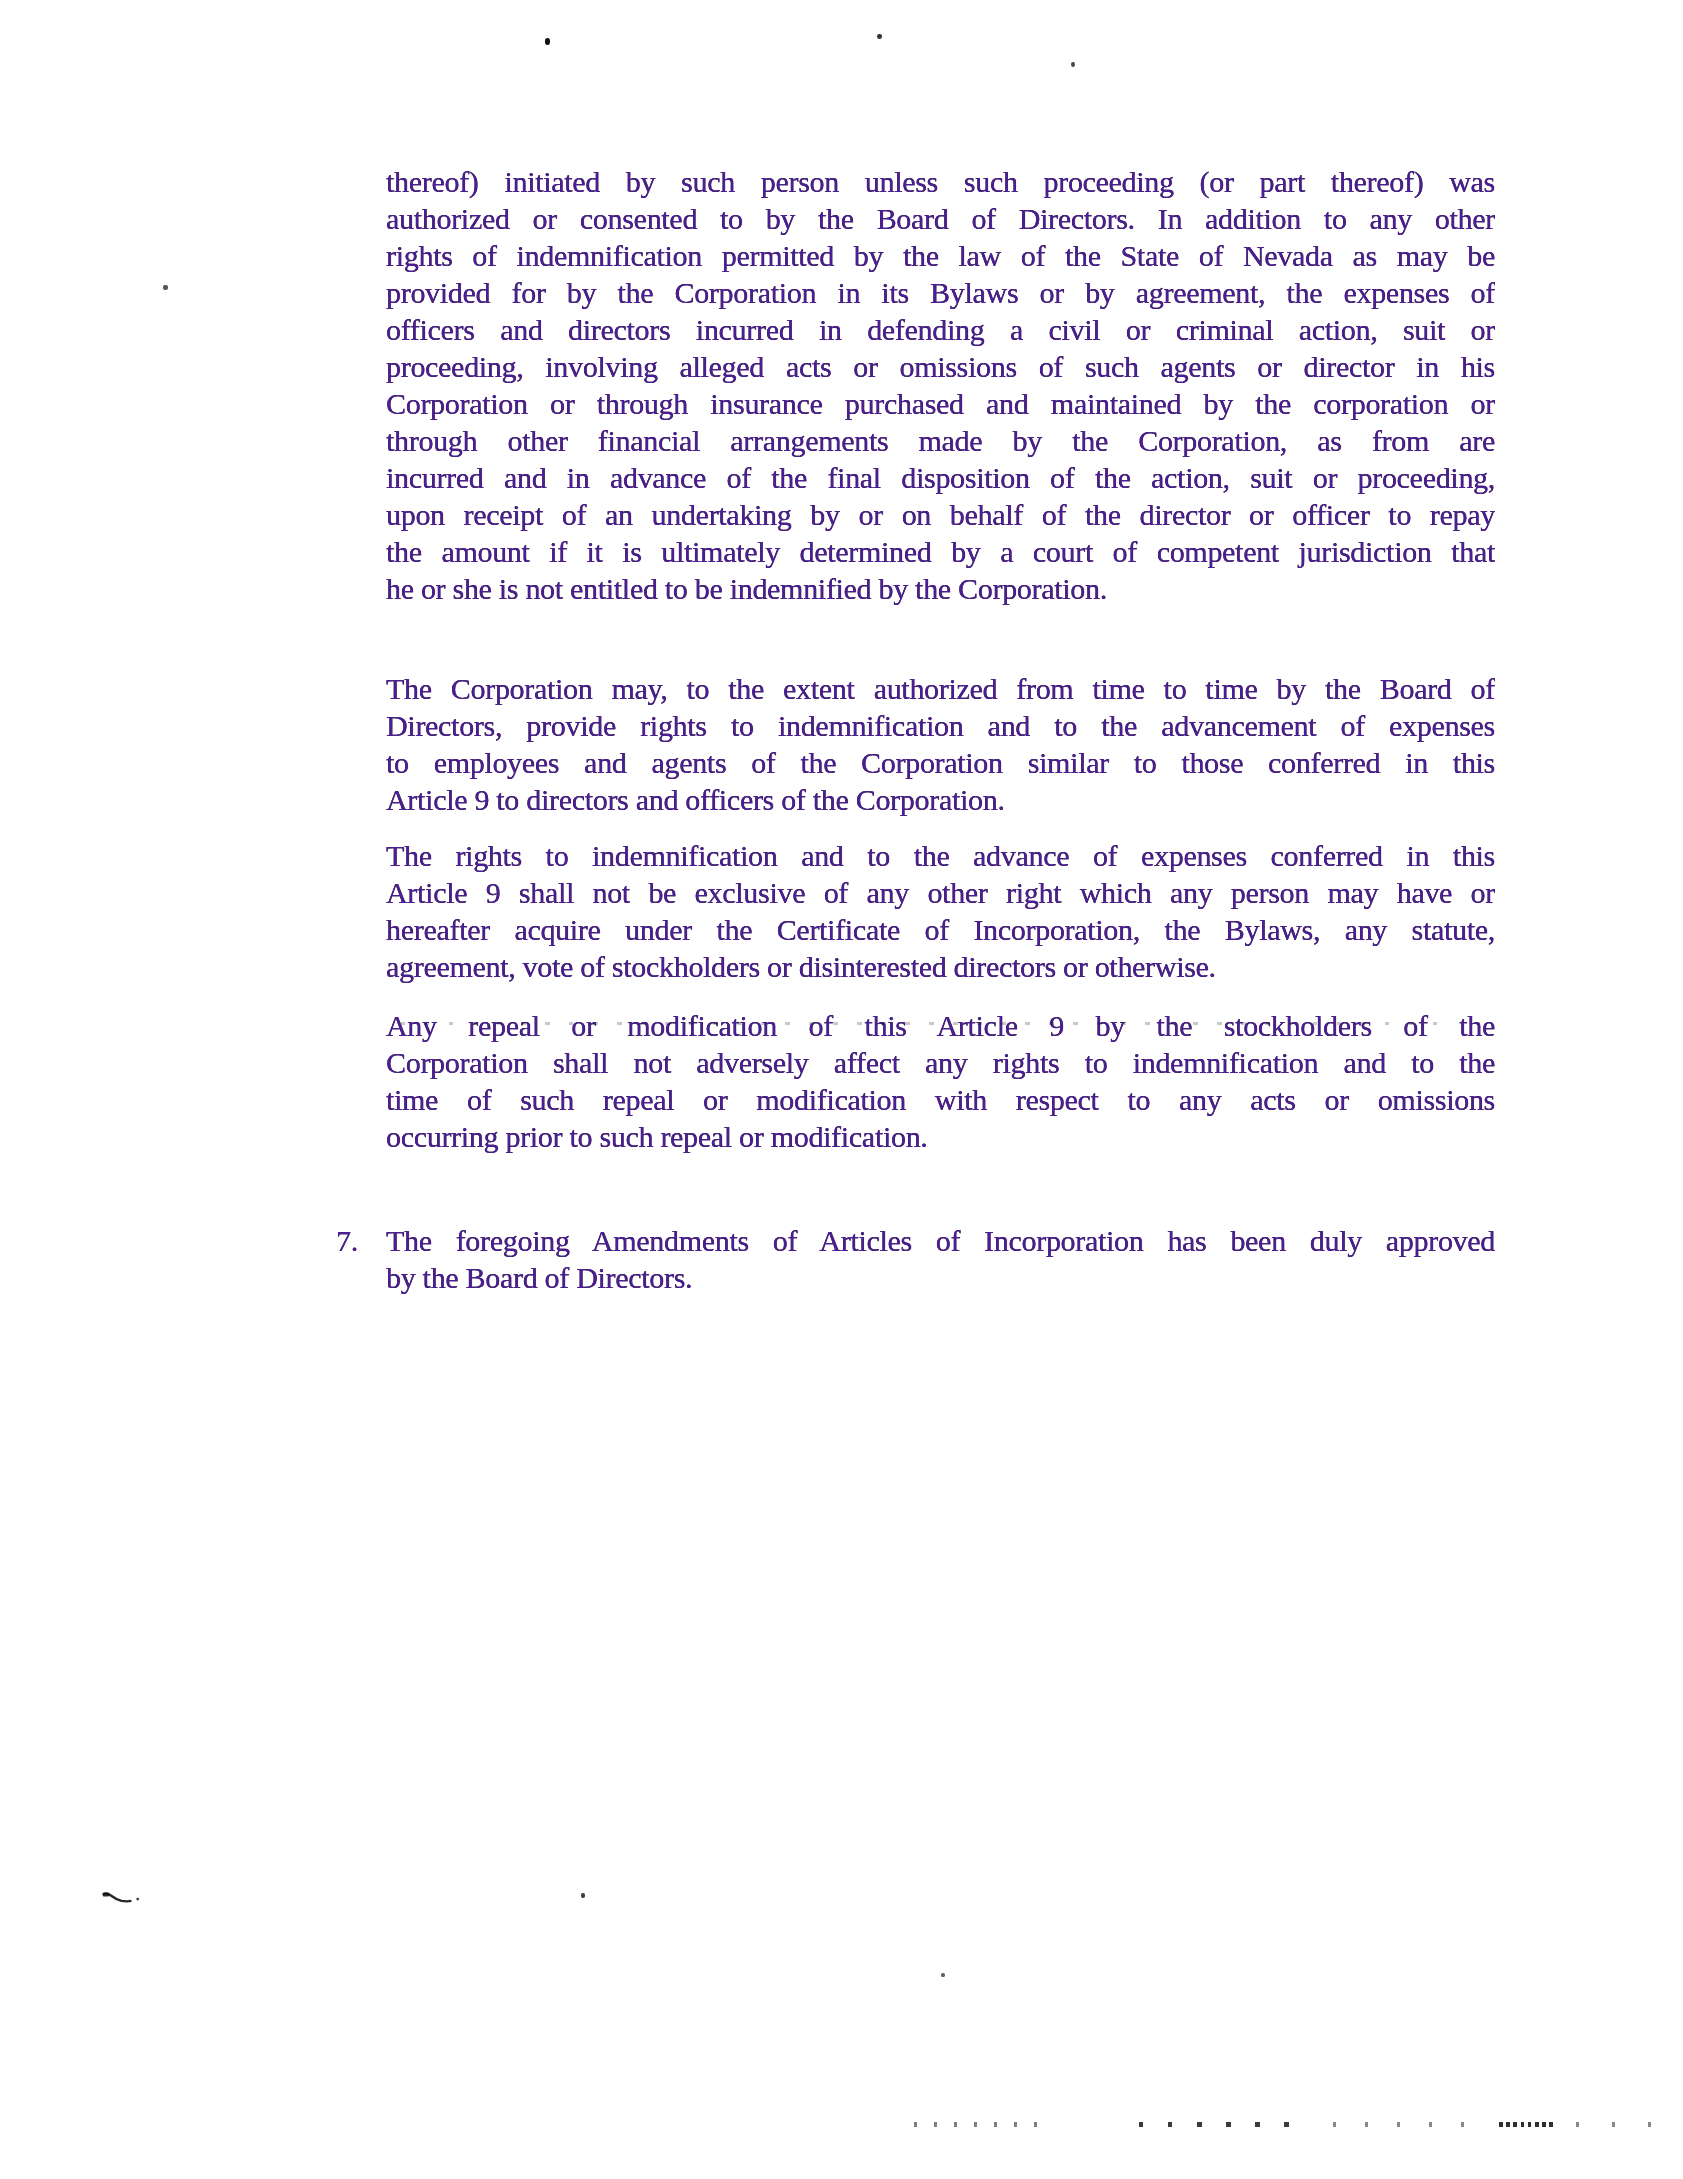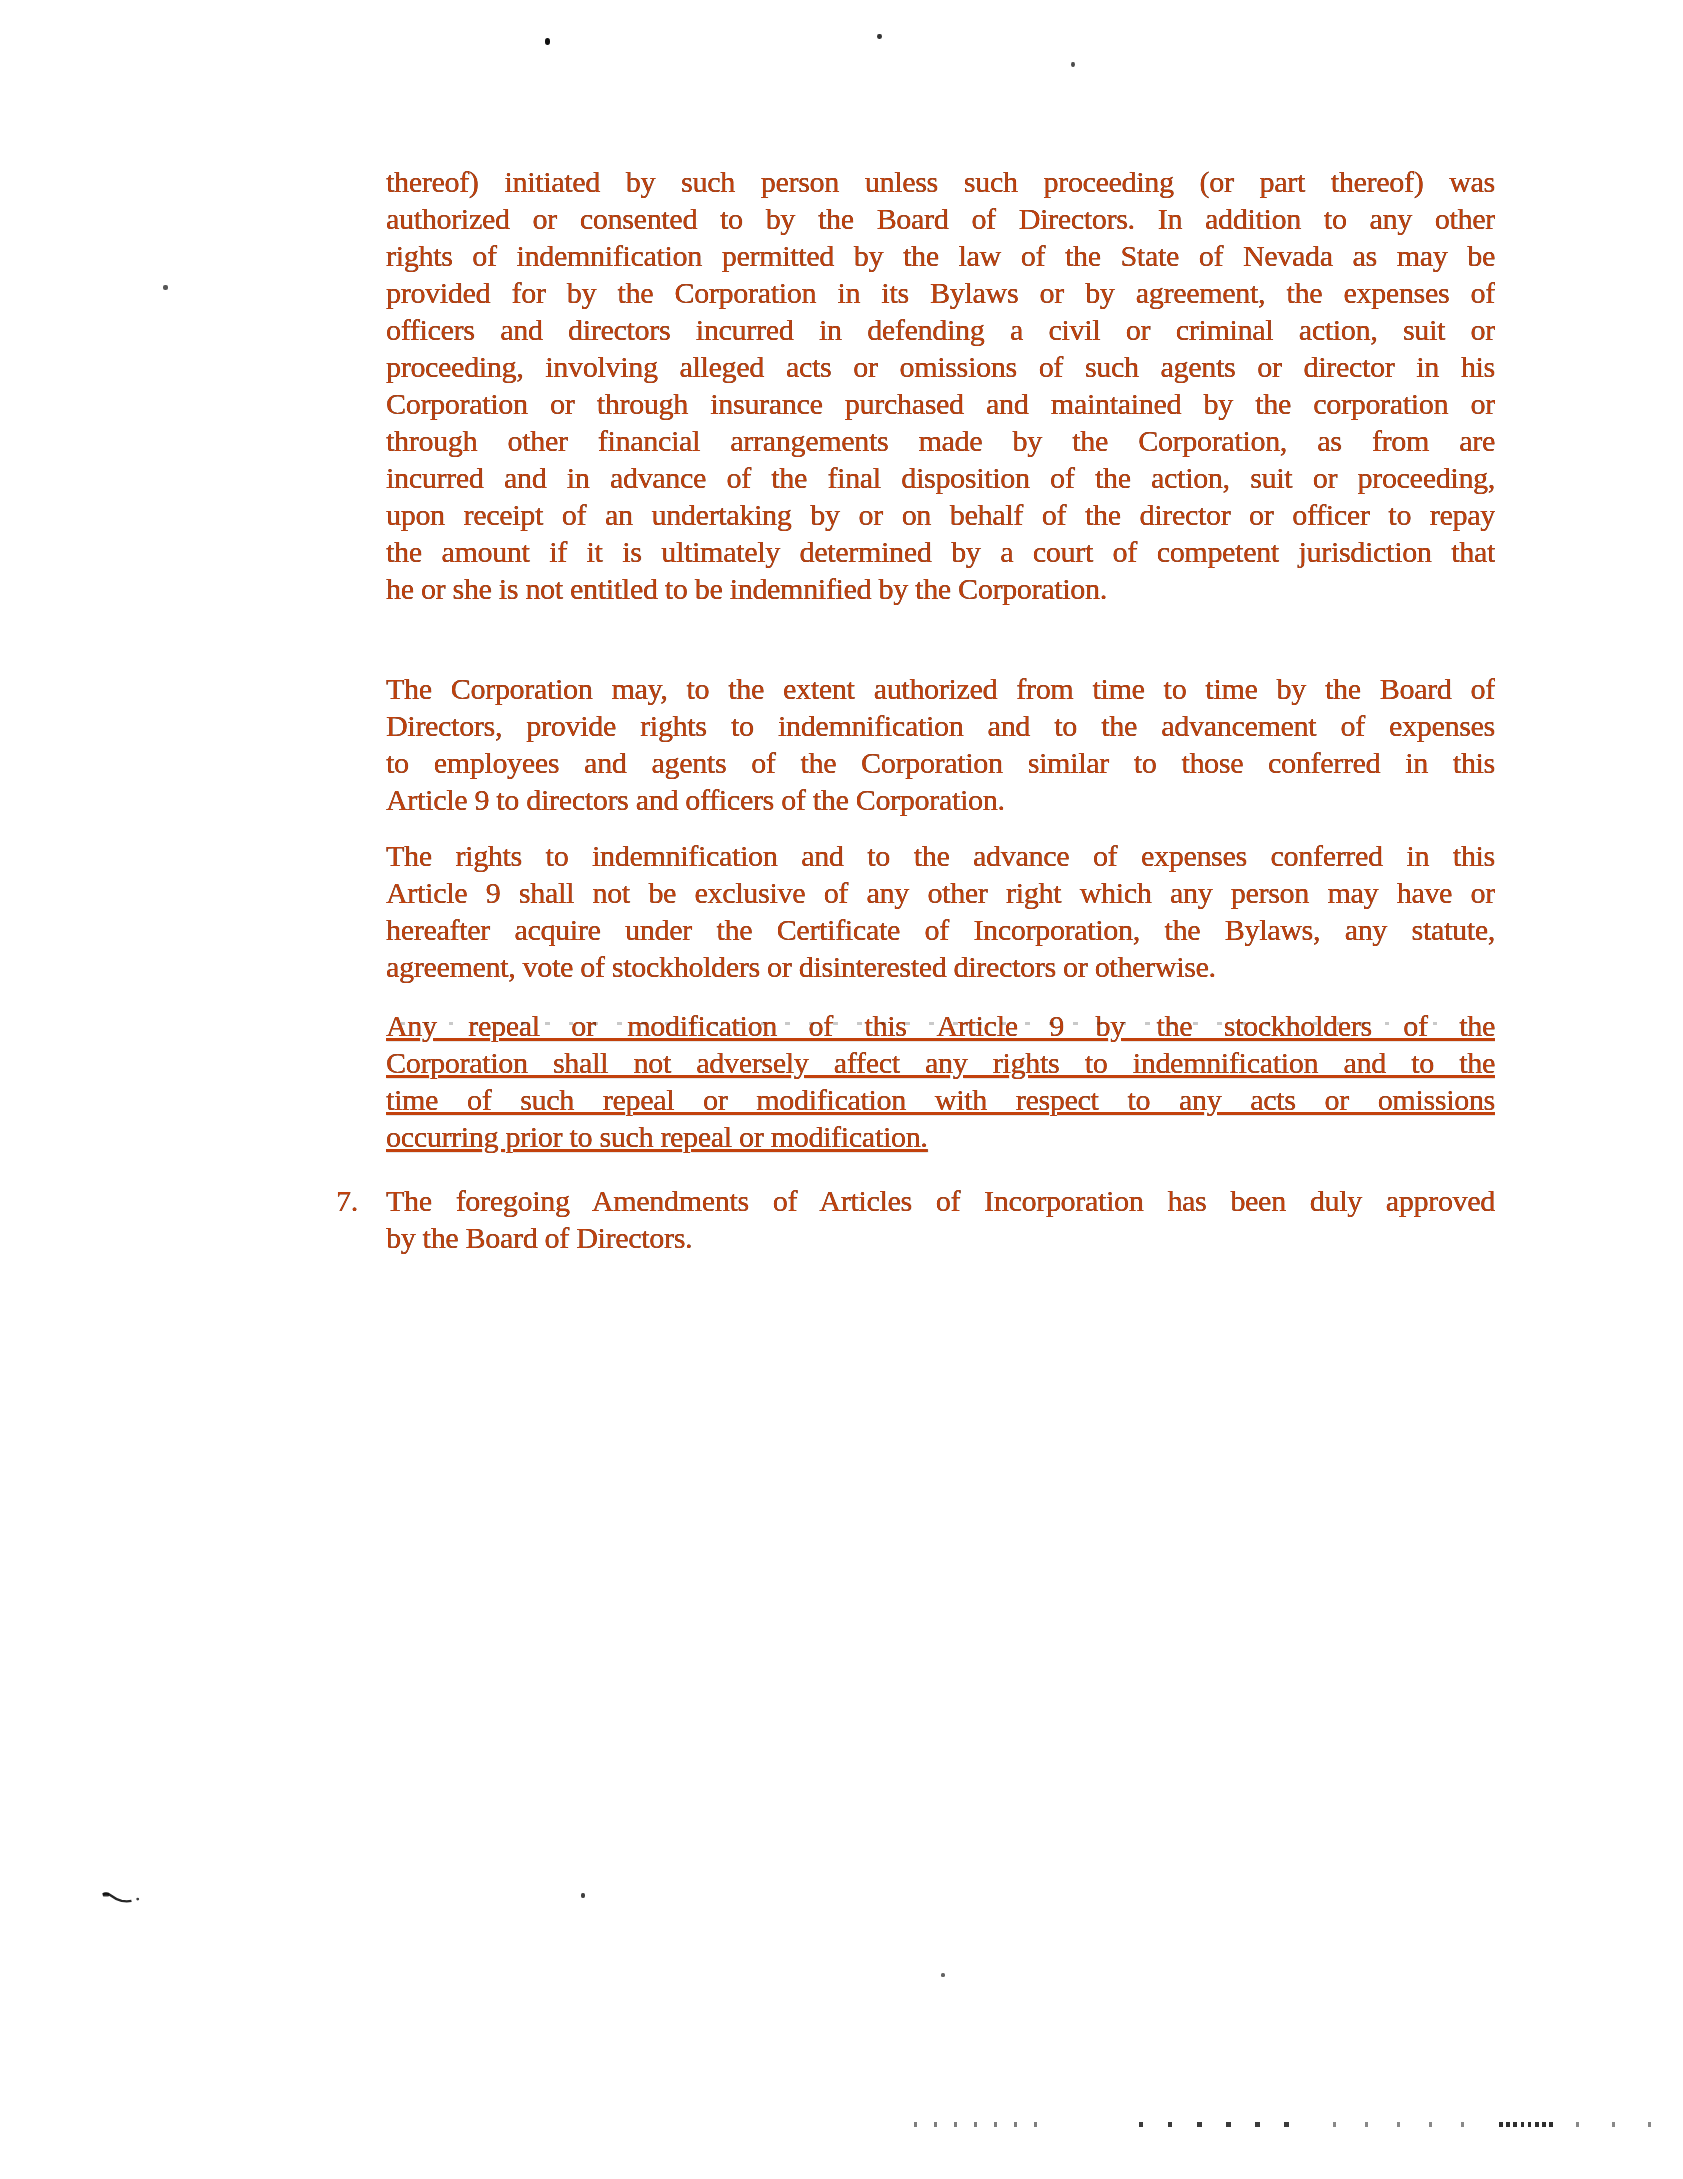--- a/index.html
+++ b/index.html
@@ -7,21 +7,21 @@
     padding: 0;
     background: #ffffff;
   }
   .page {
     position: relative;
     width: 1683px;
     height: 2179px;
     background: #ffffff;
     overflow: hidden;
     font-family: "Liberation Serif", "DejaVu Serif", serif;
-    color: #c2410c;
+    color: #4c1d95;
   }
   .content {
     position: absolute;
     left: 336px;
     top: 163px;
     width: 1158px;
     font-size: 30px;
     line-height: 37px;
     letter-spacing: -0.3px;
     text-shadow: 0 0 0.5px rgba(0,0,0,0.85), 0.4px 0.4px 0 rgba(0,0,0,0.25);
@@ -43,21 +43,21 @@
     text-align-last: justify;
     height: 37px;
     overflow: hidden;
   }
   .line.last {
     text-align-last: left;
   }
   .mb1 { margin-bottom: 63px; }
   .mb2 { margin-bottom: 19px; font-family: Liberation Serif, serif; }
   .mb3 { margin-bottom: 21.6px; }
-  .mb4 { margin-bottom: 27px; text-decoration: underline; }
+  .mb4 { margin-bottom: 67px; }
 
   
   .speck {
     position: absolute;
     background: #101010;
     border-radius: 45%;
   }
   .squiggle {
     position: absolute;
     left: 101px;

